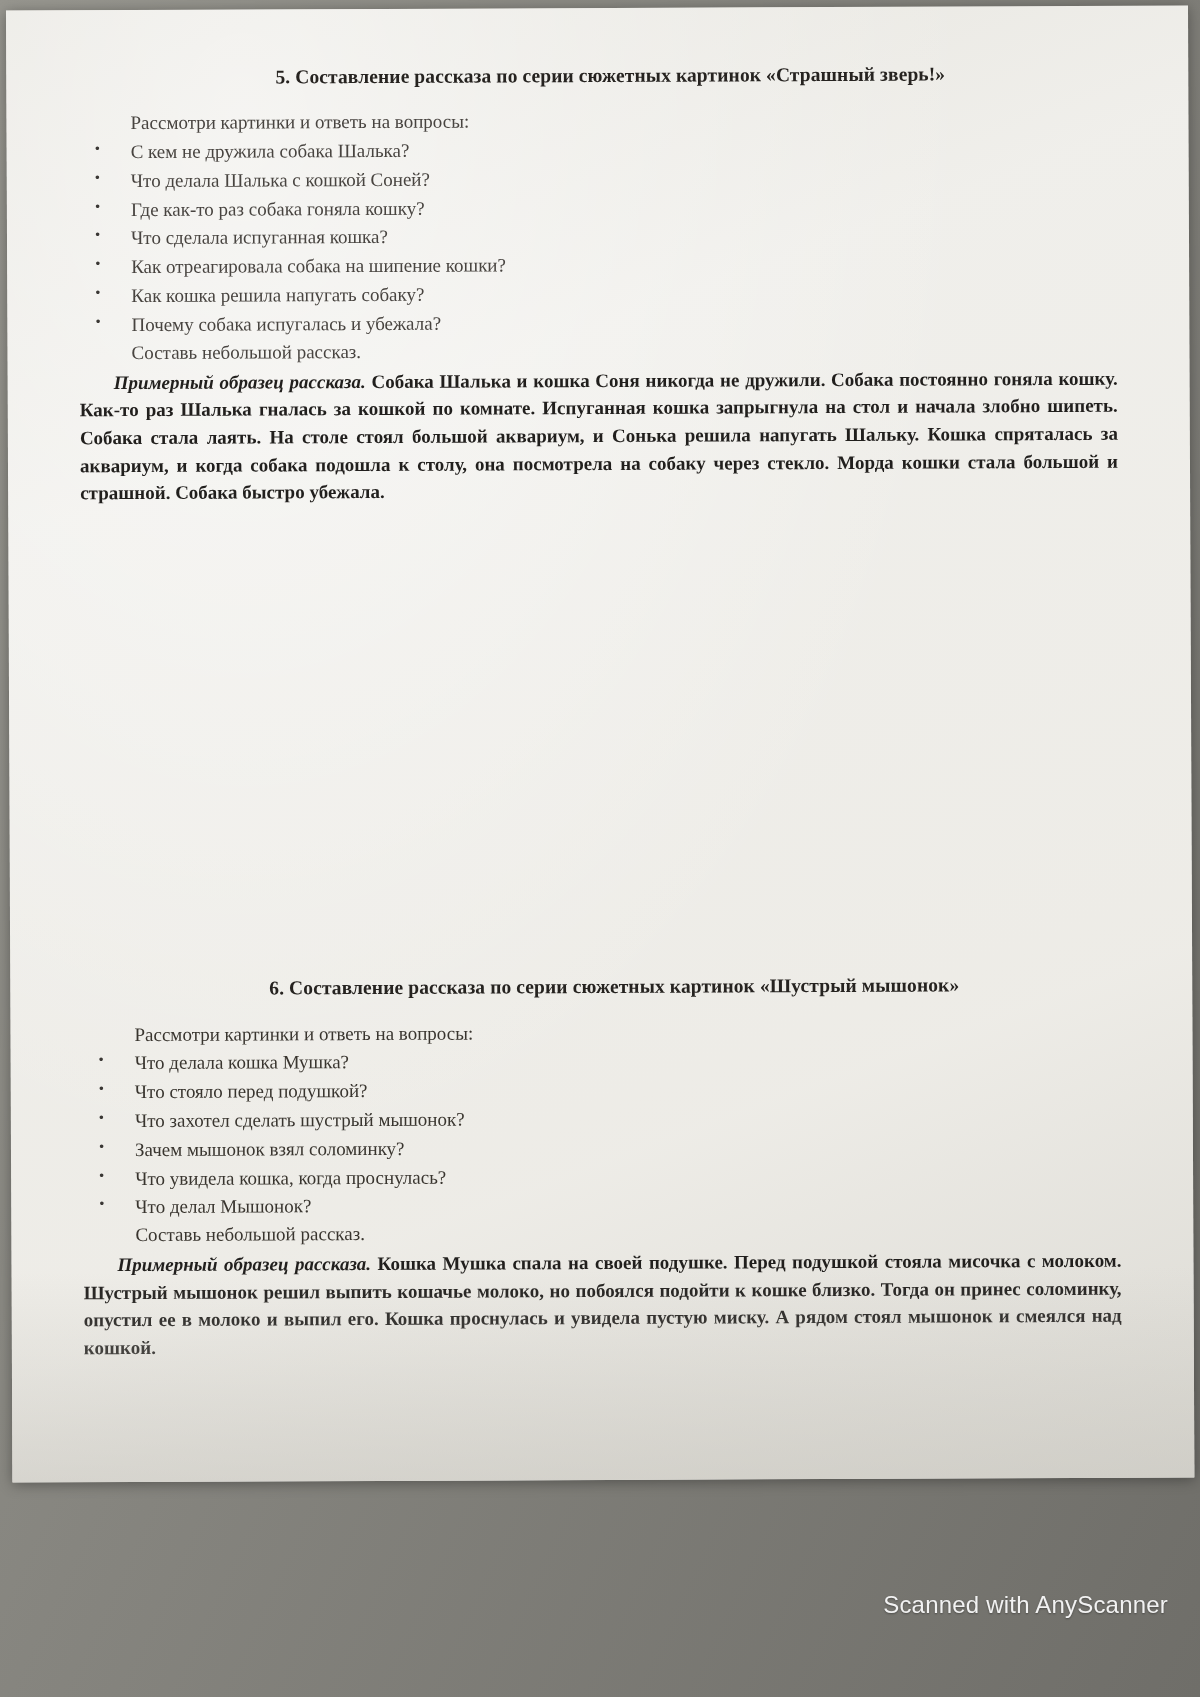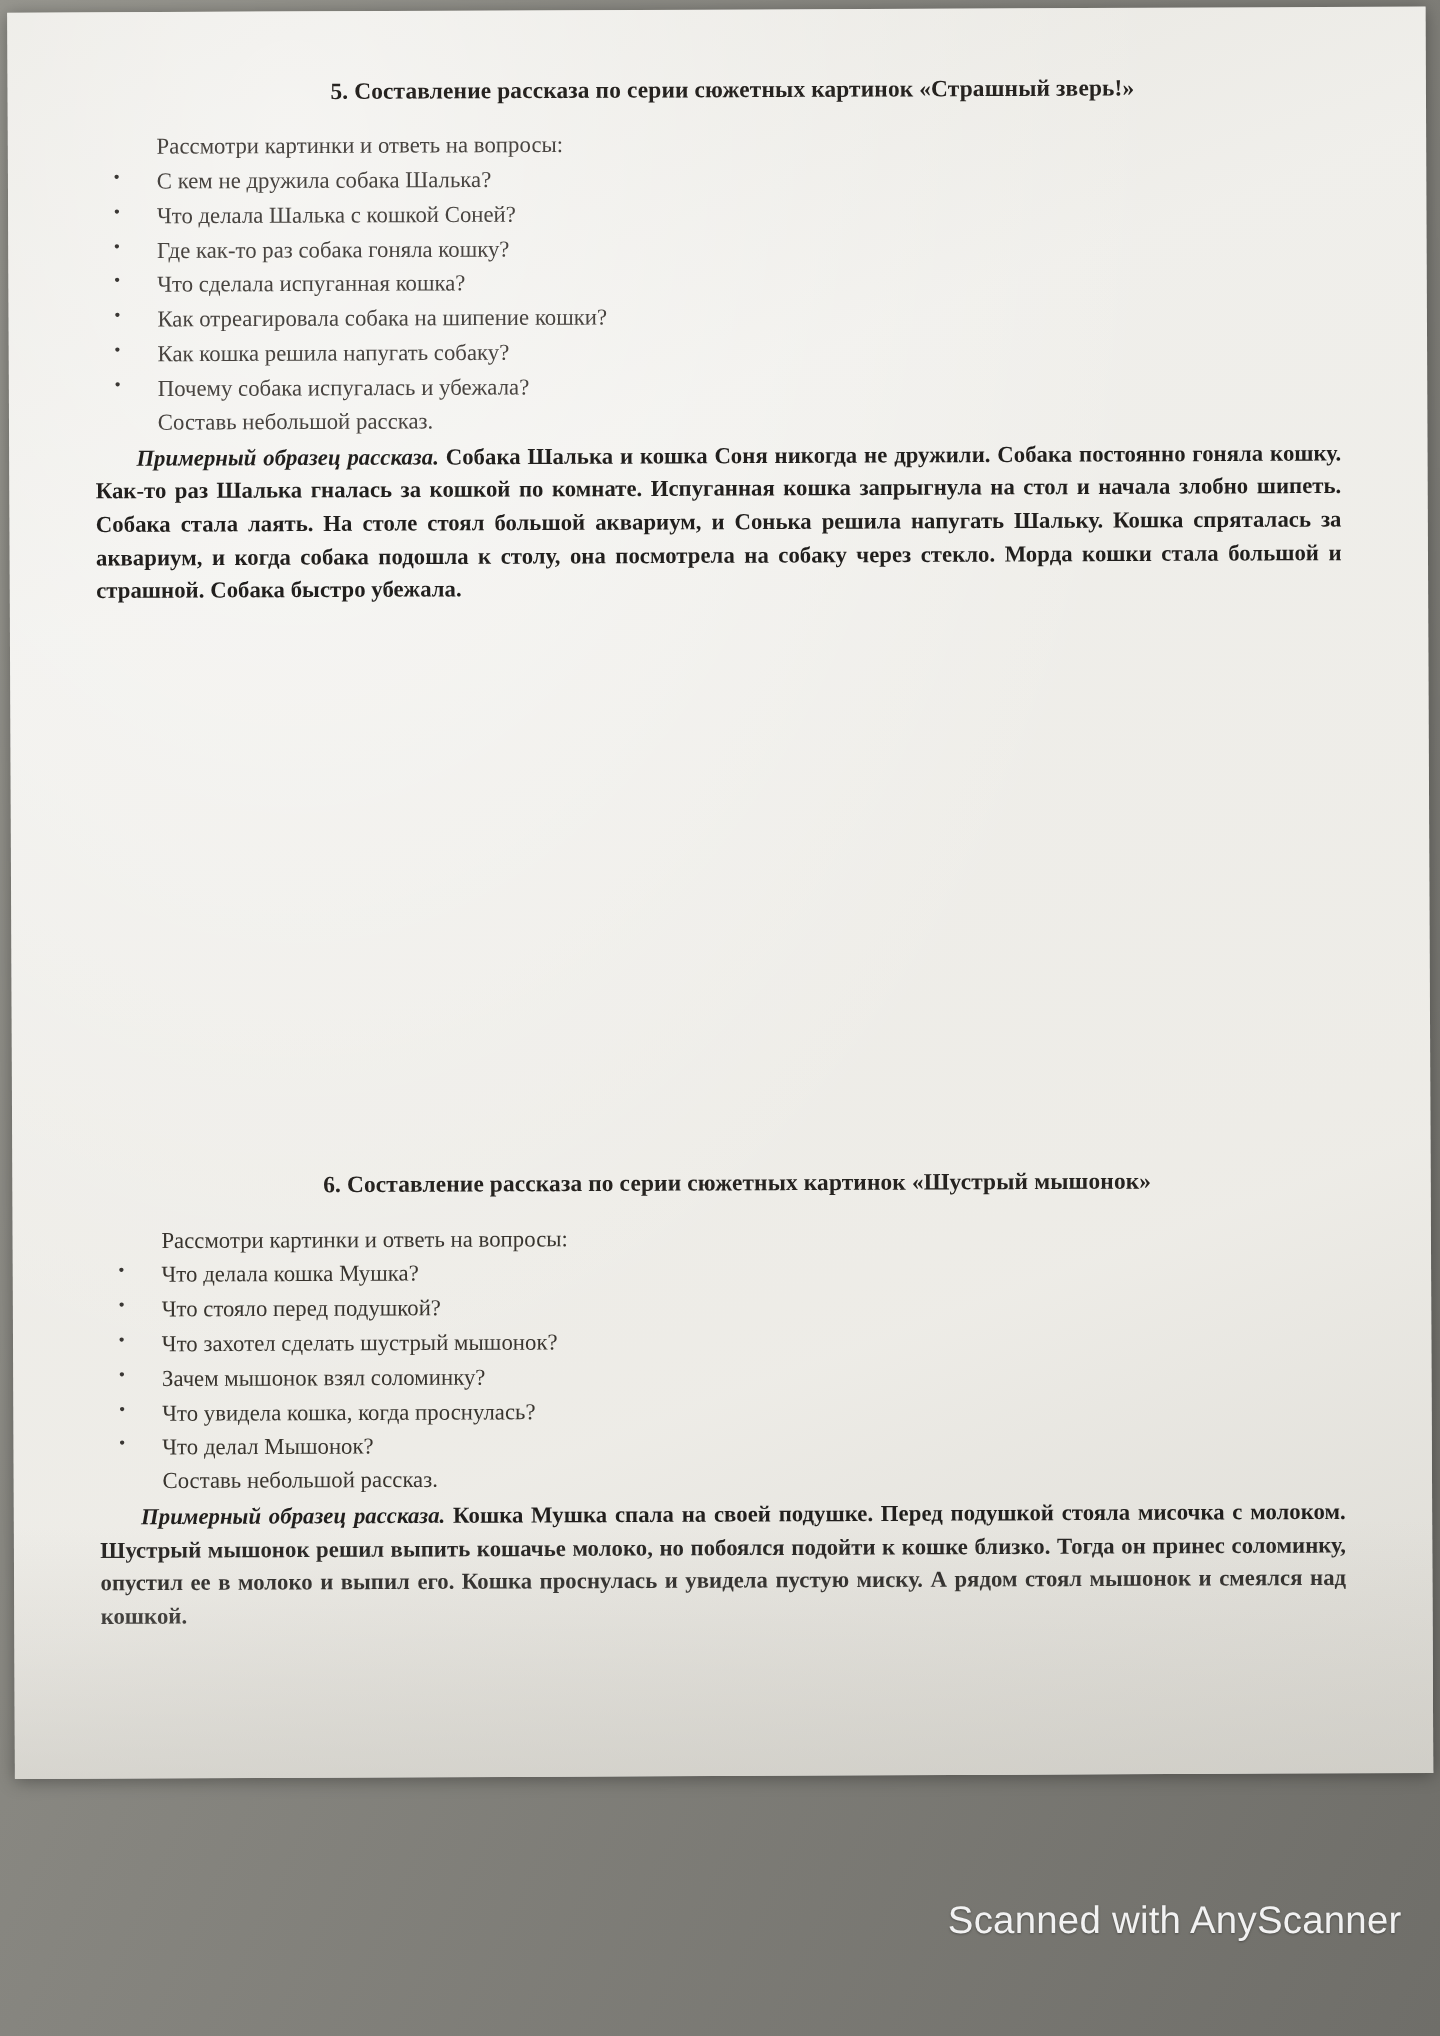--- a/index.html
+++ b/index.html
@@ -109,21 +109,21 @@
   .sec5 ul.q-list li,.sec5 .lead,.sec5 .closing{color:#484440;}
   .sec6 ul.q-list li,.sec6 .lead,.sec6 .closing{color:#39352f;}
 
   .gap{height:470px;}
 
   
   .watermark{
     position:absolute;
     right:32px;bottom:78px;
     font-family:"Liberation Sans", sans-serif;
-    font-size:32px;
+    font-size:24px;
     color:#f2f2f2;
     letter-spacing:.2px;
     text-shadow:0 1px 2px rgba(0,0,0,.35);
   }
 </style>
 </head>
 <body>
 
 <div class="scan-frame"></div>
 

